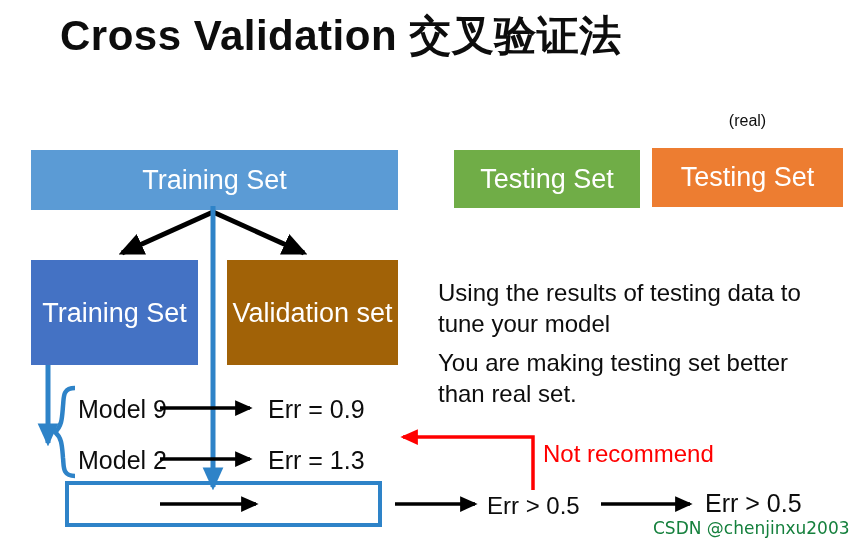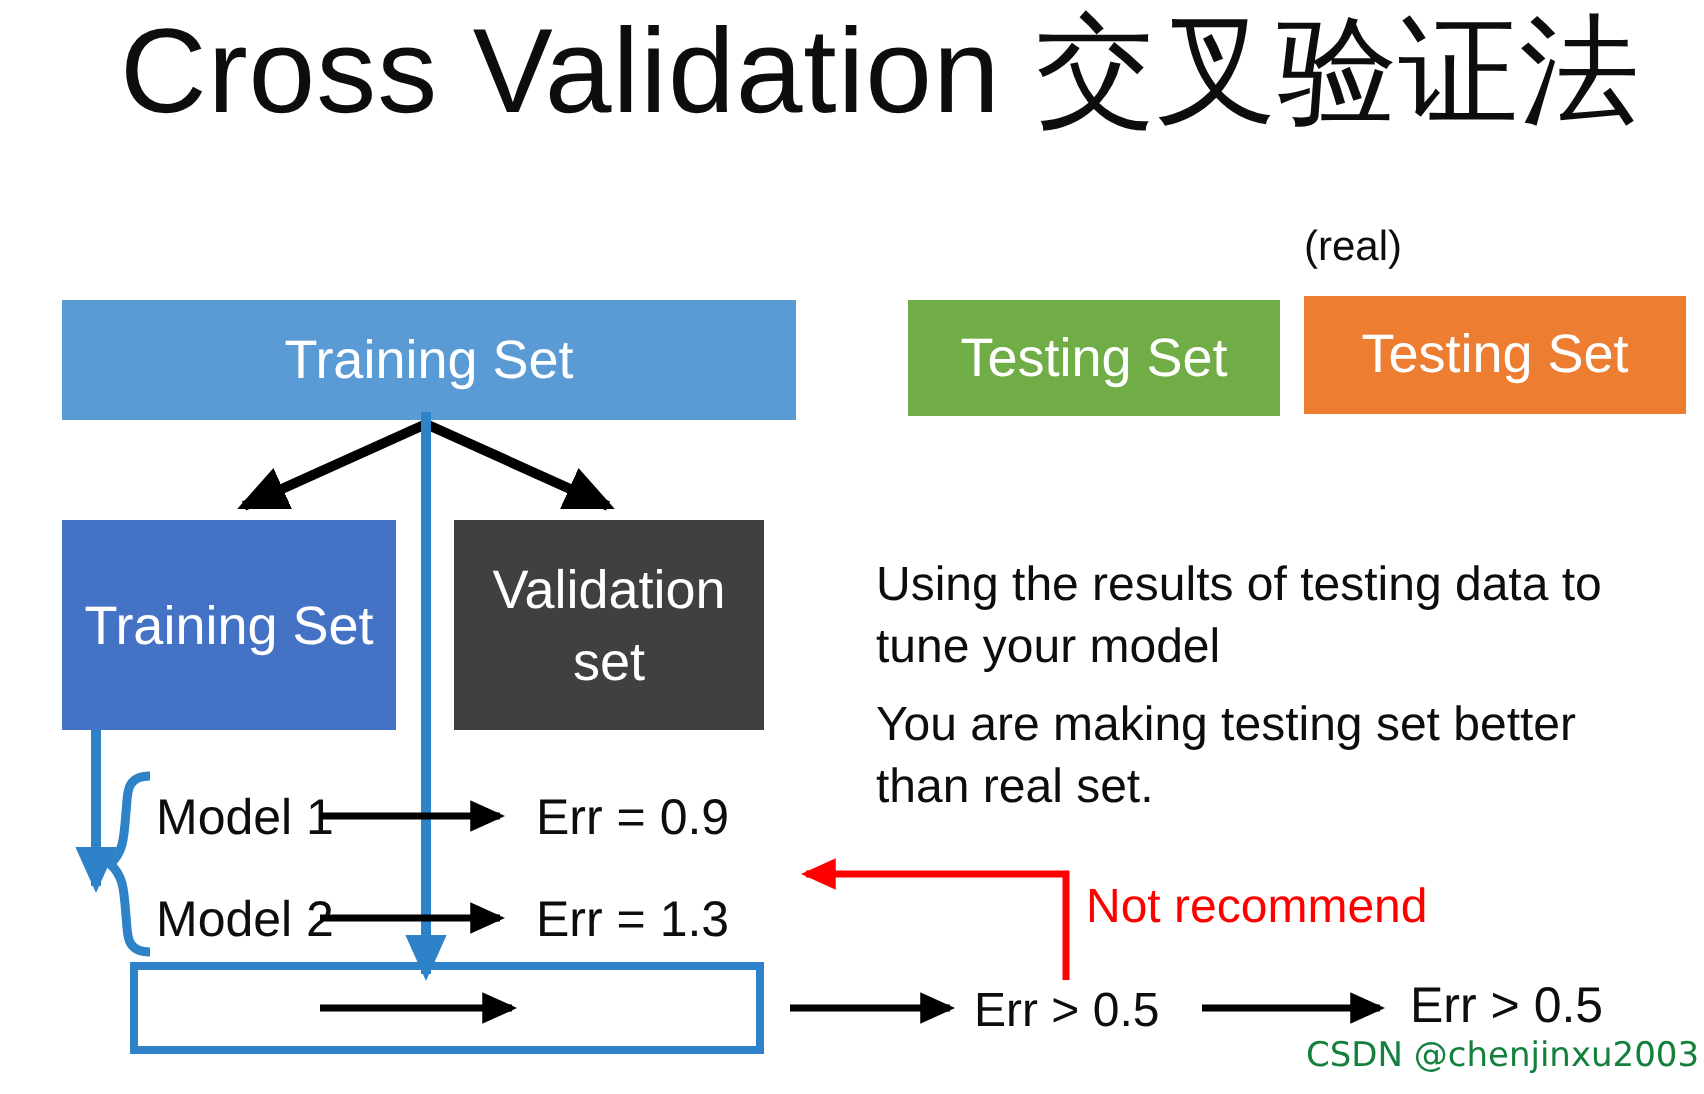--- a/index.html
+++ b/index.html
@@ -1,36 +1,36 @@
 <!DOCTYPE html>
 <html><head>
 <meta charset="utf-8">
 <style>
   html,body{margin:0;padding:0;background:#ffffff;}
   body{width:852px;height:547px;position:relative;overflow:hidden;
        font-family:"Liberation Sans","DejaVu Sans",sans-serif;color:#000;}
   .abs{position:absolute;}
   
-  #title{left:60px;top:6px;font-size:60px;line-height:60px;letter-spacing:.5px;
-         font-weight:400;white-space:nowrap;color:#0d0d0d;}
+  #title{left:60px;top:6px;font-size:42px;line-height:60px;letter-spacing:.5px;
+         font-weight:700;white-space:nowrap;color:#0d0d0d;}
   
   .setbox{display:flex;align-items:center;justify-content:center;
           color:#ffffff;font-weight:400;box-sizing:border-box;text-align:center;}
   #training-set-top{left:31px;top:150px;width:367px;height:60px;
                     background:#5B9BD5;font-size:27px;}
   #testing-set-green{left:454px;top:150px;width:186px;height:58px;
                      background:#70AD47;font-size:27px;}
   #testing-set-orange{left:652px;top:148px;width:191px;height:59px;
                       background:#ED7D31;font-size:27px;}
-  #real-label{left:652px;top:112px;width:191px;text-align:left;
-              font-size:21px;color:#0d0d0d;}
+  #real-label{left:652px;top:112px;width:191px;text-align:center;
+              font-size:16px;color:#0d0d0d;}
   #training-set-sub{left:31px;top:260px;width:167px;height:105px;
                     background:#4472C4;font-size:27px;line-height:36px;}
-  #validation-set{left:227px;top:260px;width:155px;height:105px;
-                  background:#404040;font-size:27px;line-height:36px;}
+  #validation-set{left:227px;top:260px;width:171px;height:105px;
+                  background:#a16207;font-size:27px;line-height:36px;}
   .boxlabel{padding:0 4px;}
   
   .para{left:438px;font-size:24px;line-height:31px;color:#0d0d0d;width:400px;}
   #para1{top:277px;}
   #para2{top:347px;}
   
   .modelrow{height:30px;font-size:25px;line-height:30px;color:#0d0d0d;white-space:nowrap;}
   .model-label{position:absolute;left:0;top:0;}
   .err-label{position:absolute;top:0;}
   #model-row-1{left:78px;top:394px;width:300px;}
@@ -73,21 +73,21 @@
 </div>
 
 <div class="abs setbox" id="validation-set">
   <span class="boxlabel">Validation set</span>
 </div>
 
 <div class="abs para" id="para1">Using the results of testing data to tune your model</div>
 <div class="abs para" id="para2">You are making testing set better than real set.</div>
 
 <div class="abs modelrow" id="model-row-1">
-  <span class="model-label">Model 1</span>
+  <span class="model-label">Model 9</span>
   <span class="err-label">Err = 0.9</span>
 </div>
 
 <div class="abs modelrow" id="model-row-2">
   <span class="model-label">Model 2</span>
   <span class="err-label">Err = 1.3</span>
 </div>
 
 <div class="abs modelrow" id="model-row-3">
 </div>

